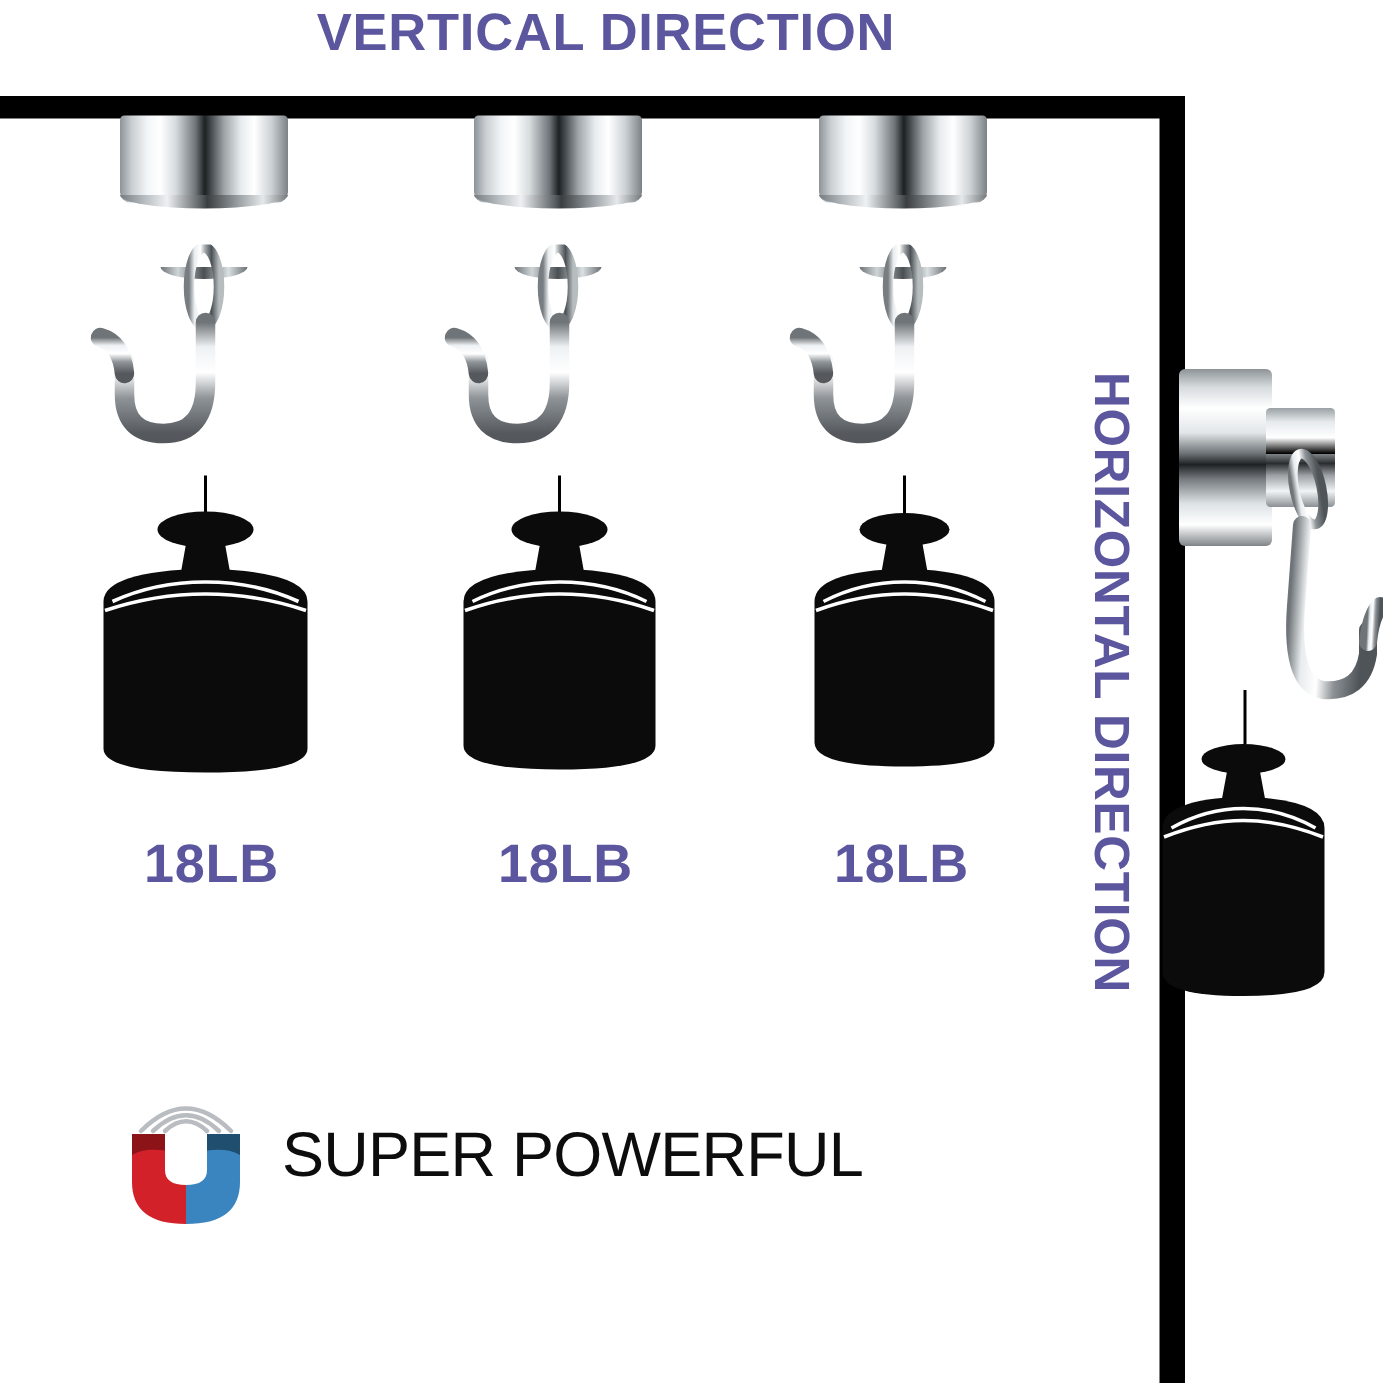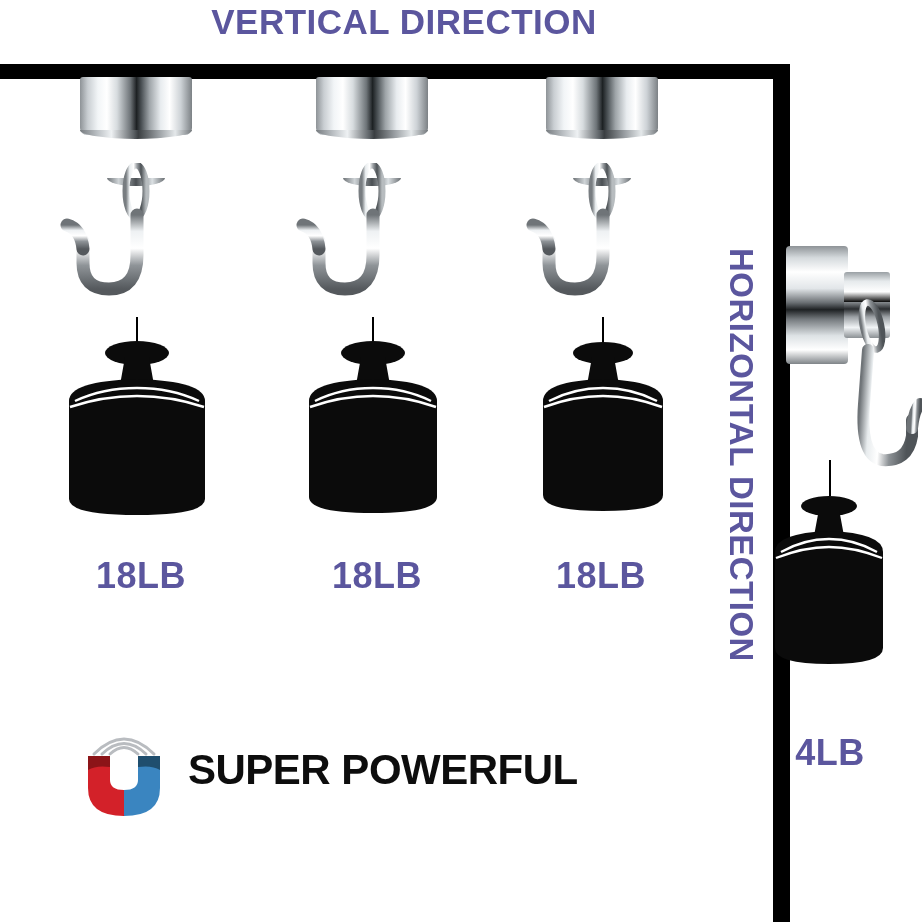--- a/index.html
+++ b/index.html
@@ -176,21 +176,21 @@
   .brand {
     position: absolute;
     left: 82px;
     top: 722px;
     display: flex;
     align-items: center;
     gap: 22px;
   }
   .brand-text {
     font-size: 42px;
-    font-weight: bold;
+    font-weight: normal;
     color: #0d0d0d;
     letter-spacing: -0.5px;
     white-space: nowrap;
   }
 </style>
 </head>
 <body>
 
 <div id="stage">
 
@@ -362,21 +362,20 @@
     
     <div class="wire" style="left:43px; top:216px; height:36px;"></div>
     
     <svg class="weightsvg" width="130" height="200" viewBox="0 0 130 200" style="left:-21px; top:248px;">
       <ellipse cx="64" cy="14" rx="28" ry="10" fill="#0b0b0b"></ellipse>
       <path d="M54,17 L74,17 L79,44 Q64,40 49,44 Z" fill="#0b0b0b"></path>
       <path d="M10,60 Q10,41 64,39 Q118,41 118,60 L118,156 Q118,172 64,172 Q10,172 10,156 Z" fill="#0b0b0b"></path>
       <path d="M16,60 Q39,47 64,47 Q89,47 112,60" fill="none" stroke="#ffffff" stroke-width="2.4"></path>
       <path d="M11,66 Q39,55 64,55 Q89,55 117,66" fill="none" stroke="#ffffff" stroke-width="2.4"></path>
     </svg>
-    <div class="lb-label" style="left:-22px; top:488px; width:132px;">4LB</div>
   </div>
 
   <div class="brand">
     <svg width="84" height="96" viewBox="0 0 84 96">
 
       <g fill="none" stroke="#b9bcc0" stroke-width="3" stroke-linecap="round">
         <path d="M12,32 Q42,2 72,32"></path>
         <path d="M20,32 Q42,11 64,32"></path>
         <path d="M28,32 Q42,19 56,32"></path>
       </g>

